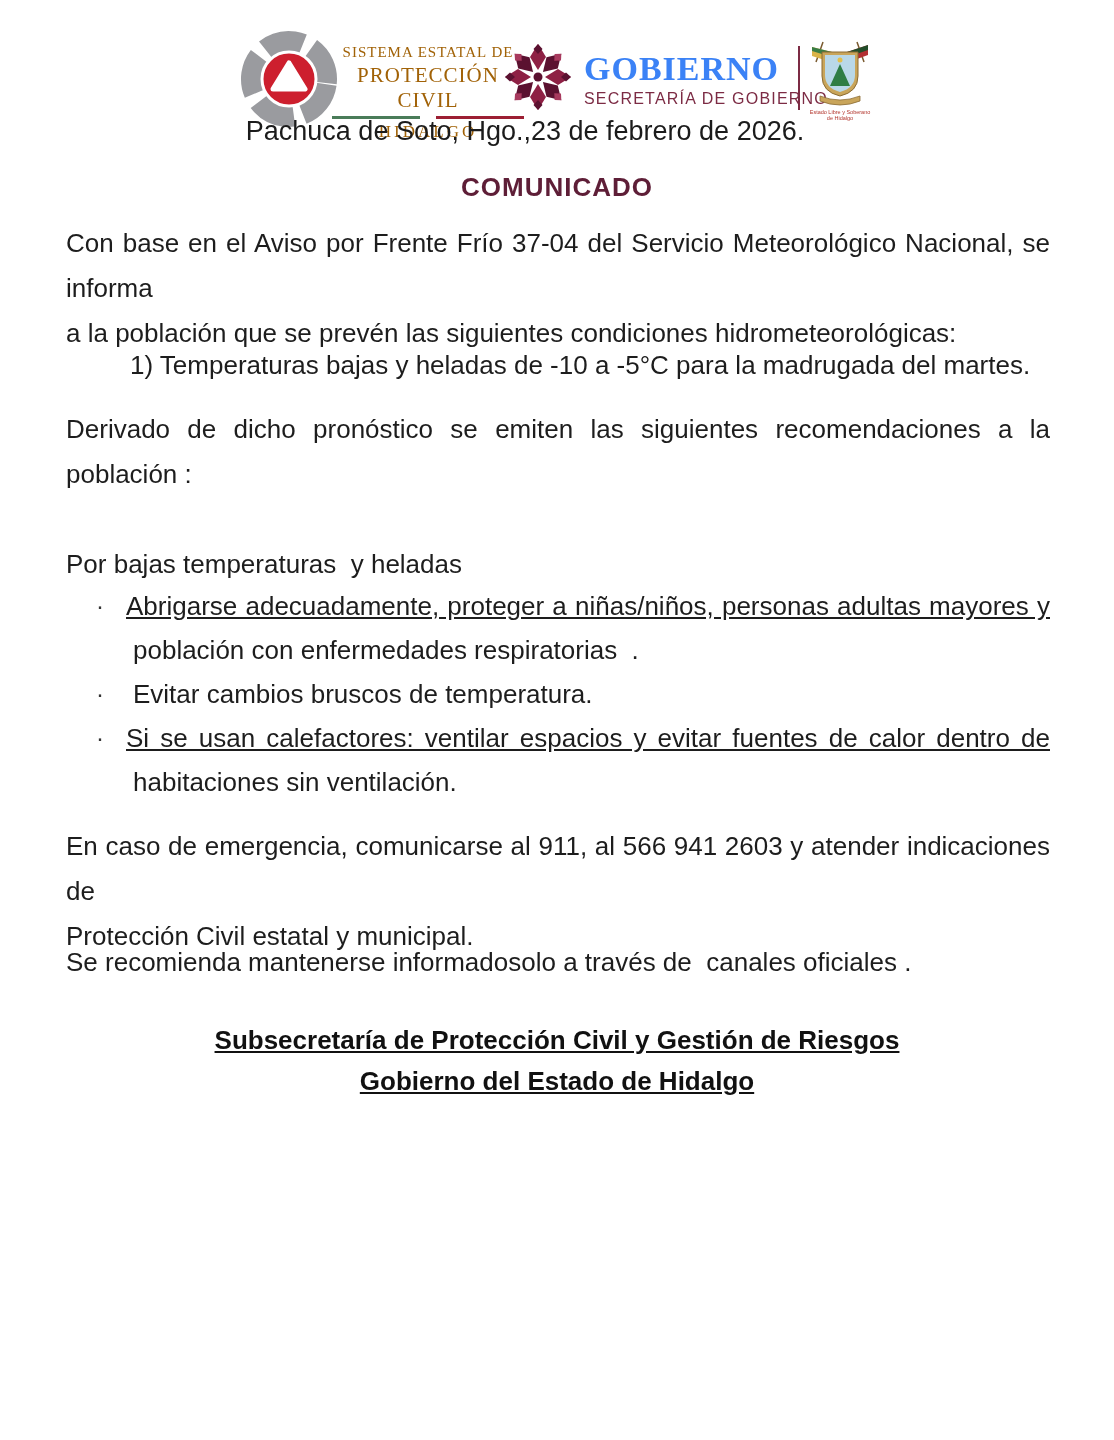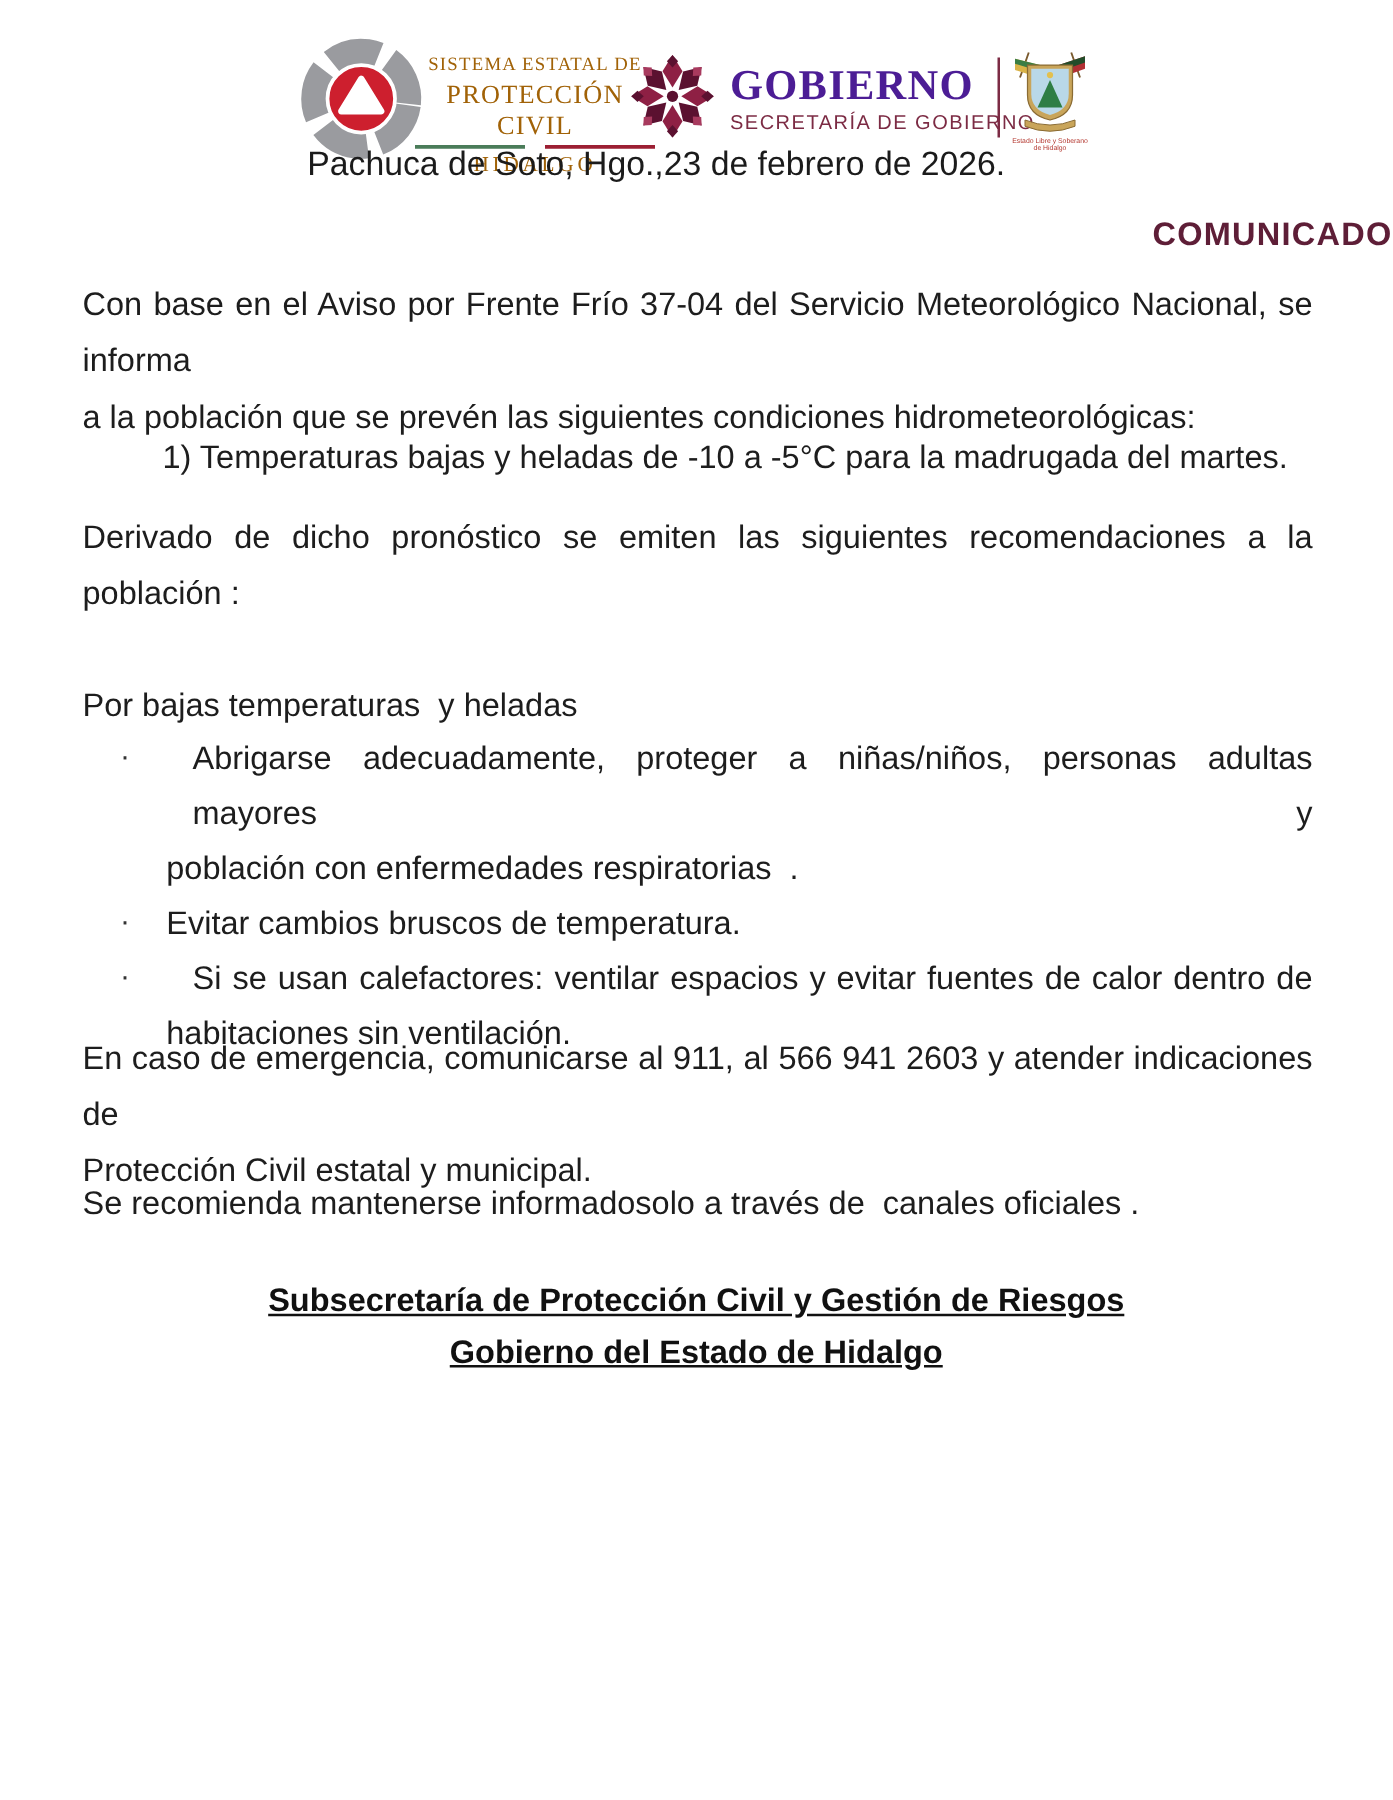--- a/index.html
+++ b/index.html
@@ -21,51 +21,51 @@
   .pc-l1{font-size:15px;letter-spacing:1px;}
   .pc-l2{font-size:21px;letter-spacing:1px;margin-top:2px;}
   .pc-underline{display:flex;justify-content:space-between;margin:3px 2px 0 2px;height:3px;}
   .seg-green{width:46%;height:3px;background:#4a7c59;}
   .seg-red{width:46%;height:3px;background:#9c1f33;}
   .pc-l3{font-size:17px;letter-spacing:3px;margin-top:3px;}
   .dahlia{position:absolute;left:504px;top:42px;}
   .gob-block{position:absolute;left:584px;top:52px;}
   .gob-title{
     font-family:"Liberation Serif","DejaVu Serif",serif;
-    font-weight:700;font-size:34px;color:#4c1d95;letter-spacing:1px;line-height:1;
+    font-weight:700;font-size:34px;color:#3b82f6;letter-spacing:1px;line-height:1;
   }
   .gob-sub{font-size:16px;color:#7c2b44;letter-spacing:1.2px;margin-top:4px;}
   .v-divider{position:absolute;left:798px;top:46px;width:2px;height:64px;background:#7c2b44;}
   .crest{position:absolute;left:806px;top:38px;}
   
   .date-line{
     position:absolute;left:0;right:64px;top:116px;
     text-align:center;font-size:27px;color:#1b1b1b;
   }
   .doc-title{
     position:absolute;left:0;top:172px;width:100%;
-    text-align:right;font-weight:700;font-size:26px;
+    text-align:center;font-weight:700;font-size:26px;
     color:#5e1e37;letter-spacing:1px;
   }
   
   .blk{position:absolute;left:66px;width:984px;font-size:26px;line-height:45px;}
   .jl{text-align:justify;text-align-last:justify;}
   .pl{white-space:pre-wrap;}
   #p1{top:221px;}
   #item1{top:343px;padding-left:64px;width:920px;}
   #p2{top:407px;}
   #por{top:542px;}
   #list{top:584px;line-height:44px;}
   .b-row{position:relative;}
   .b-marker{
     position:absolute;left:30px;top:0;
     font-size:24px;color:#333;
   }
   .b-text{margin-left:67px;}
-  .b-text-j{margin-left:88px;text-align:justify;text-align-last:justify;}
+  .b-text-j{margin-left:60px;text-align:justify;text-align-last:justify;text-decoration:underline;}
   #p3{top:824px;}
   #p4{top:940px;}
   .sig{
     position:absolute;left:0;top:1020px;width:1114px;
     text-align:center;font-weight:700;font-size:26px;line-height:41px;color:#111;text-decoration:underline;
   }
 </style>
 </head>
 <body>
 

